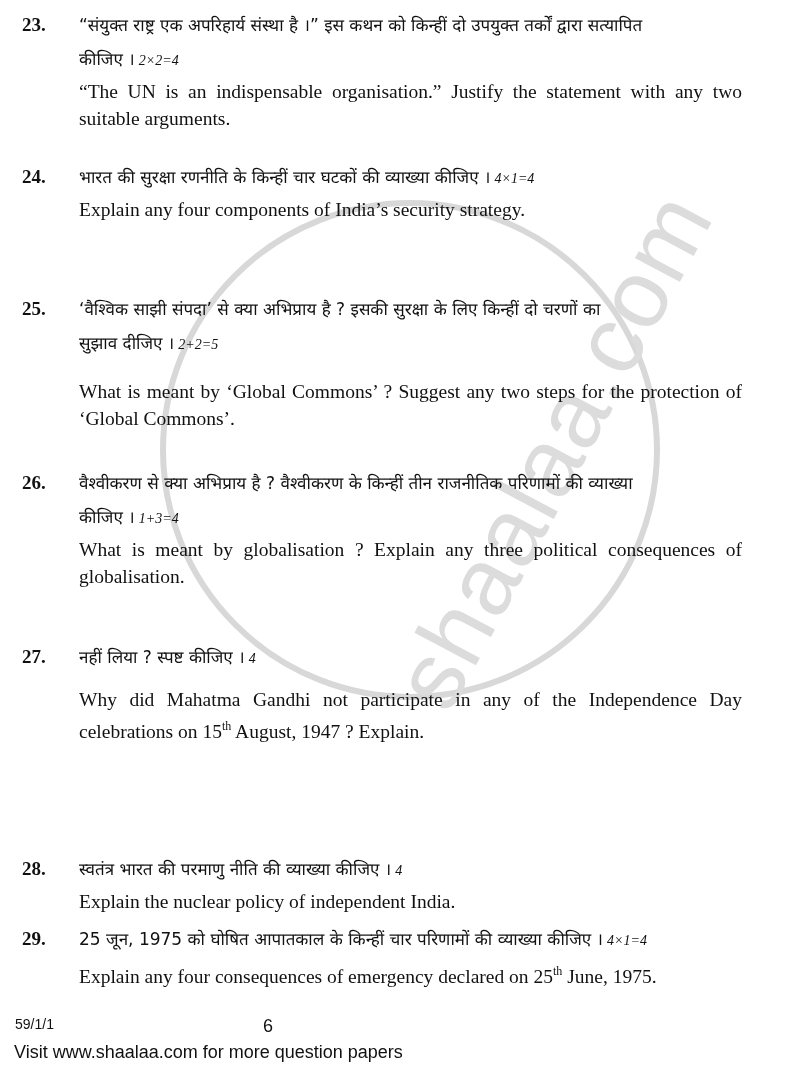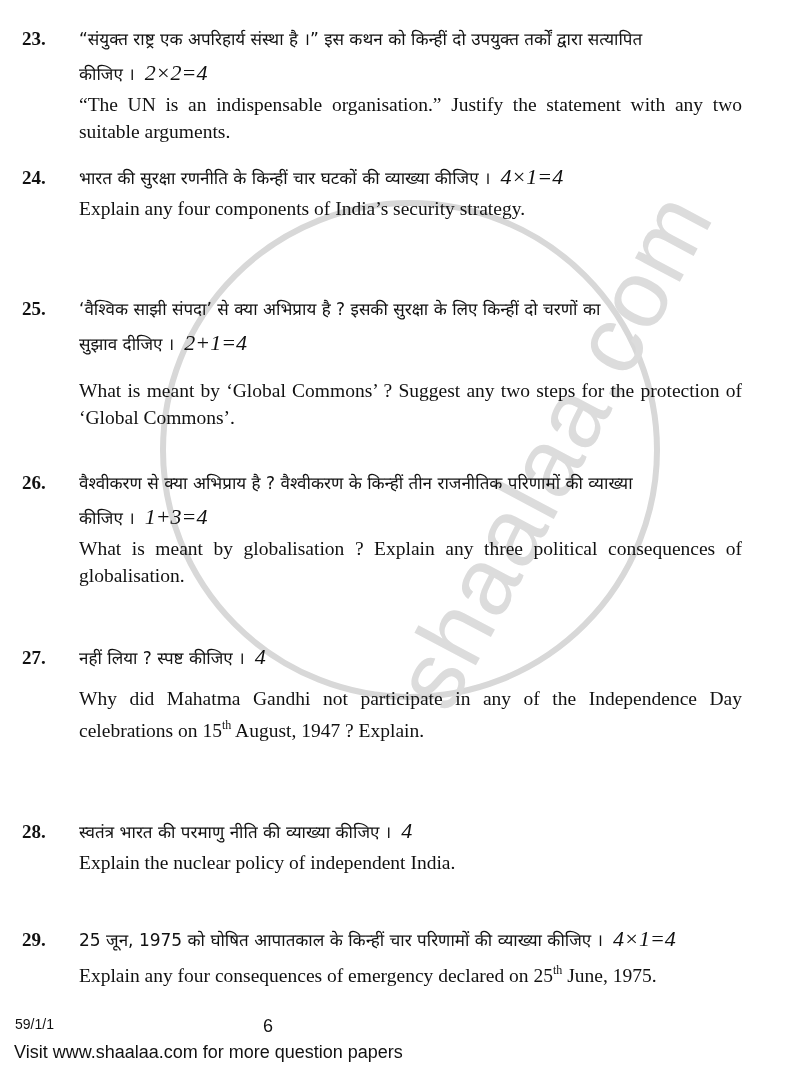--- a/index.html
+++ b/index.html
@@ -27,39 +27,39 @@
   .q-num {
     width: 57px; flex: none; font-weight: bold; font-size: 19px;
     font-family: "Liberation Serif", serif;
   }
   .q-body { flex: 1; }
   .hindi {
     font-family: "DejaVu Sans", sans-serif; font-size: 17px; line-height: 34px;
   }
   .hindi-line { display: flex; align-items: baseline; }
   .marks {
-    font-family: "Liberation Serif", serif; font-style: italic; font-size: 22px;
-    white-space: nowrap; margin-left: 10px;
+    font-family: "Liberation Serif", serif; font-style: italic; font-size: 14px;
+    white-space: nowrap; margin-left: 4px;
   }
   .english {
     font-family: "Liberation Serif", serif; font-size: 19.5px; line-height: 27px;
     text-align: justify; margin-right: 42px;
   }
   .english sup { font-size: 12px; }
   .footer-code { position: absolute; left: 15px; top: 1016px; font-family: Liberation Sans, sans-serif; font-size: 14px; }
   .footer-page { position: absolute; left: 263px; top: 1016px; font-family: "Liberation Sans", sans-serif; font-size: 18px; }
   .footer-visit { position: absolute; left: 14px; top: 1042px; font-family: "Liberation Sans", sans-serif; font-size: 18px; }
 </style>
 </head>
 <body>
 
 <div class="watermark"></div>
 <div class="watermark-text">shaalaa.com</div>
 
-<div class="question" style="top:22px;">
+<div class="question" style="top:8px;">
   <div class="q-row">
     <div class="q-num">23.</div>
     <div class="q-body">
       <div class="hindi">
         <div>“संयुक्त राष्ट्र एक अपरिहार्य संस्था है ।” इस कथन को किन्हीं दो उपयुक्त तर्कों द्वारा सत्यापित</div>
         <div class="hindi-line">
             <span>कीजिए ।</span>
             <span class="marks">2×2=4</span>
           </div>
       </div>
@@ -84,21 +84,21 @@
 </div>
 
 <div class="question" style="top:292px;">
   <div class="q-row">
     <div class="q-num">25.</div>
     <div class="q-body">
       <div class="hindi">
         <div>‘वैश्विक साझी संपदा’ से क्या अभिप्राय है ? इसकी सुरक्षा के लिए किन्हीं दो चरणों का</div>
         <div class="hindi-line">
             <span>सुझाव दीजिए ।</span>
-            <span class="marks">2+1=4</span>
+            <span class="marks">2+2=5</span>
           </div>
       </div>
       <div class="english" style="margin-top:16px;">What is meant by ‘Global Commons’ ? Suggest any two steps for the protection of ‘Global Commons’.</div>
     </div>
   </div>
 </div>
 
 <div class="question" style="top:466px;">
   <div class="q-row">
     <div class="q-num">26.</div>
@@ -123,21 +123,21 @@
         <div class="hindi-line">
             <span>नहीं लिया ? स्पष्ट कीजिए ।</span>
             <span class="marks">4</span>
           </div>
       </div>
       <div class="english" style="margin-top:10px;"><span>Why did Mahatma Gandhi not participate in any of the Independence Day celebrations on 15</span><sup>th</sup><span> August, 1947 ? Explain.</span></div>
     </div>
   </div>
 </div>
 
-<div class="question" style="top:814px;">
+<div class="question" style="top:852px;">
   <div class="q-row">
     <div class="q-num">28.</div>
     <div class="q-body">
       <div class="hindi">
         <div class="hindi-line">
             <span>स्वतंत्र भारत की परमाणु नीति की व्याख्या कीजिए ।</span>
             <span class="marks">4</span>
           </div>
       </div>
       <div class="english">Explain the nuclear policy of independent India.</div>

